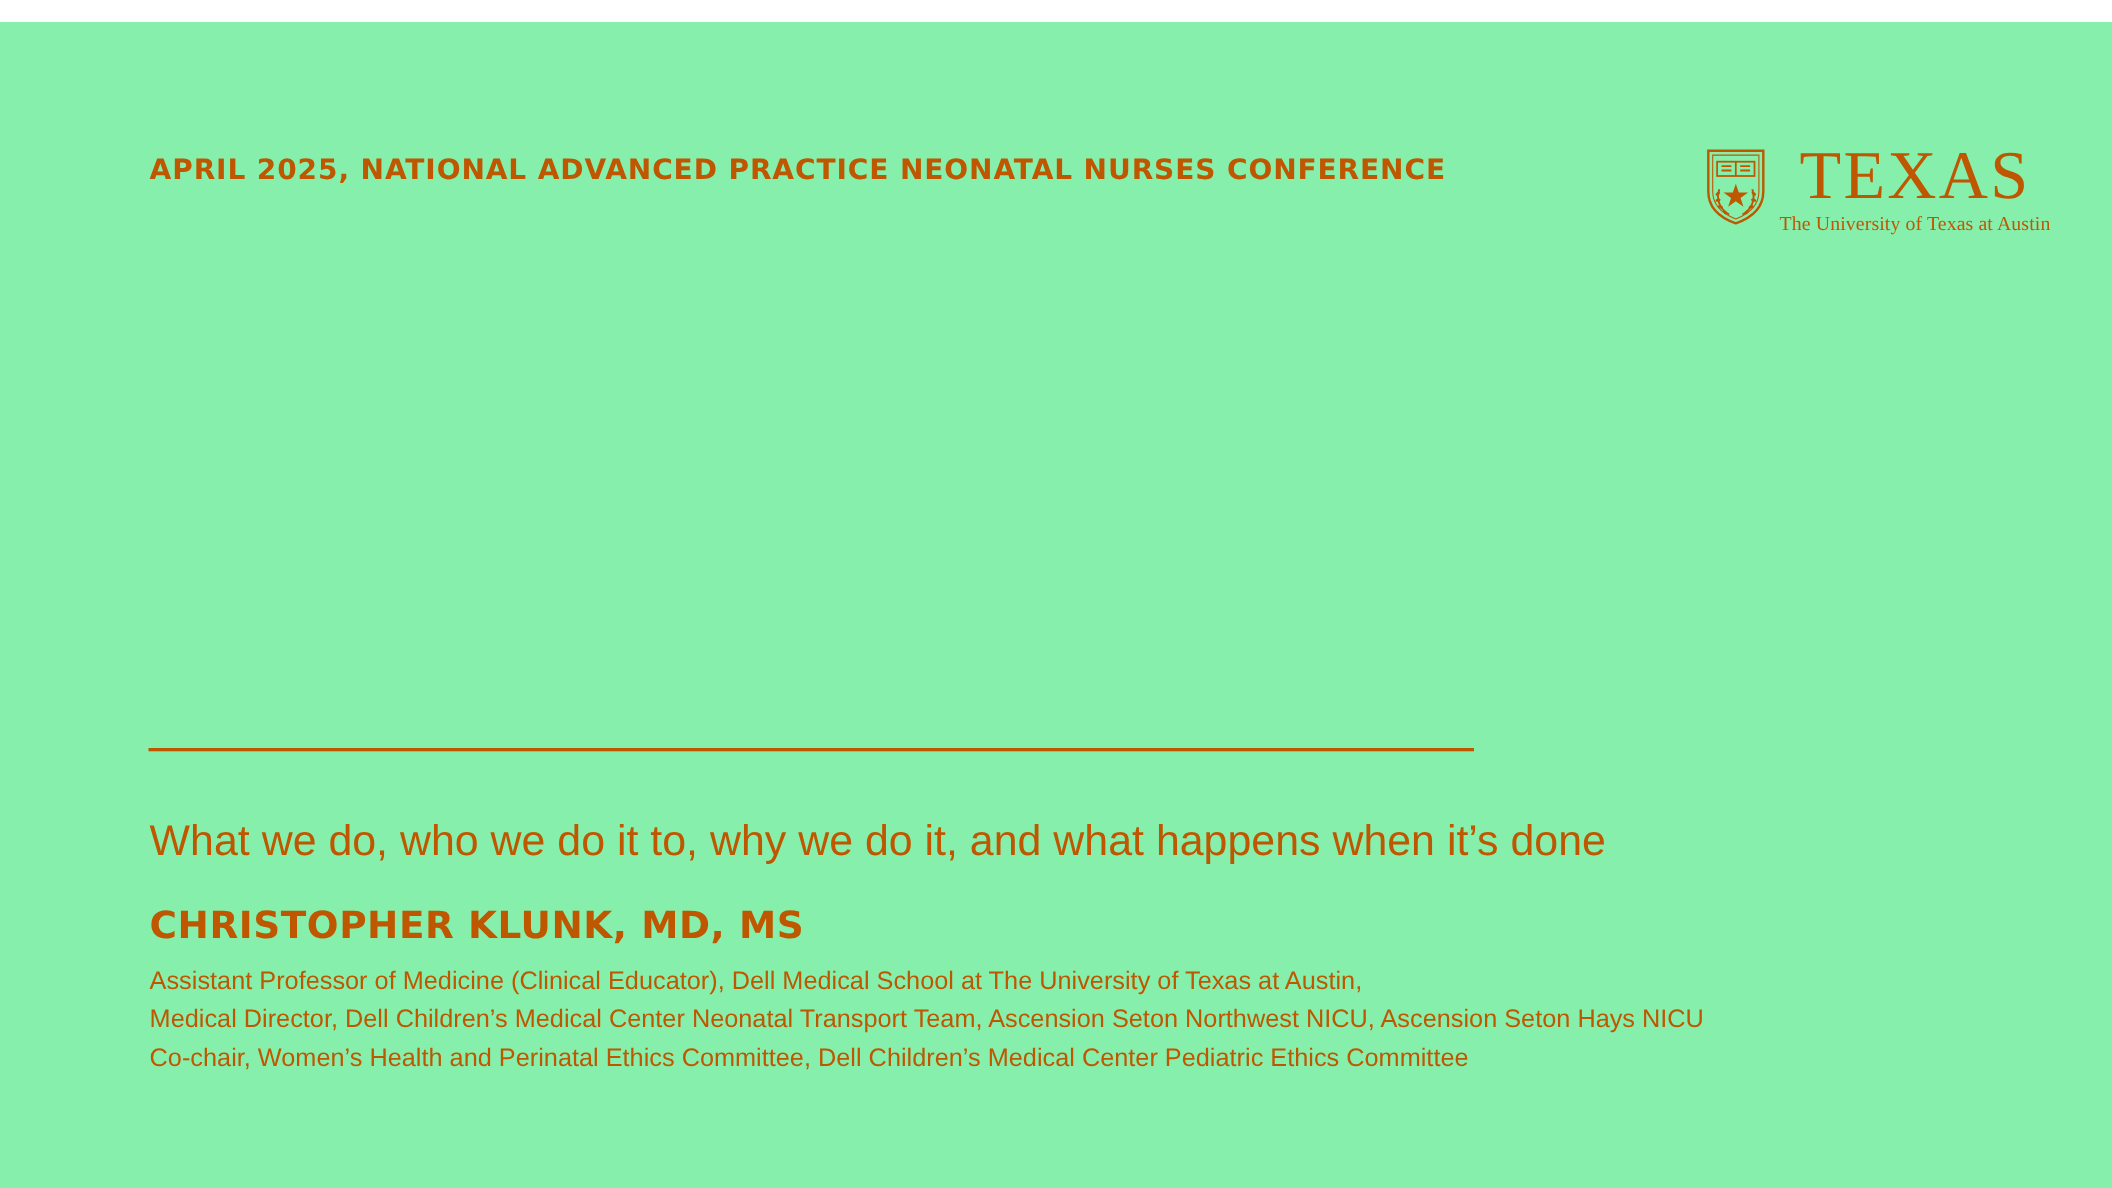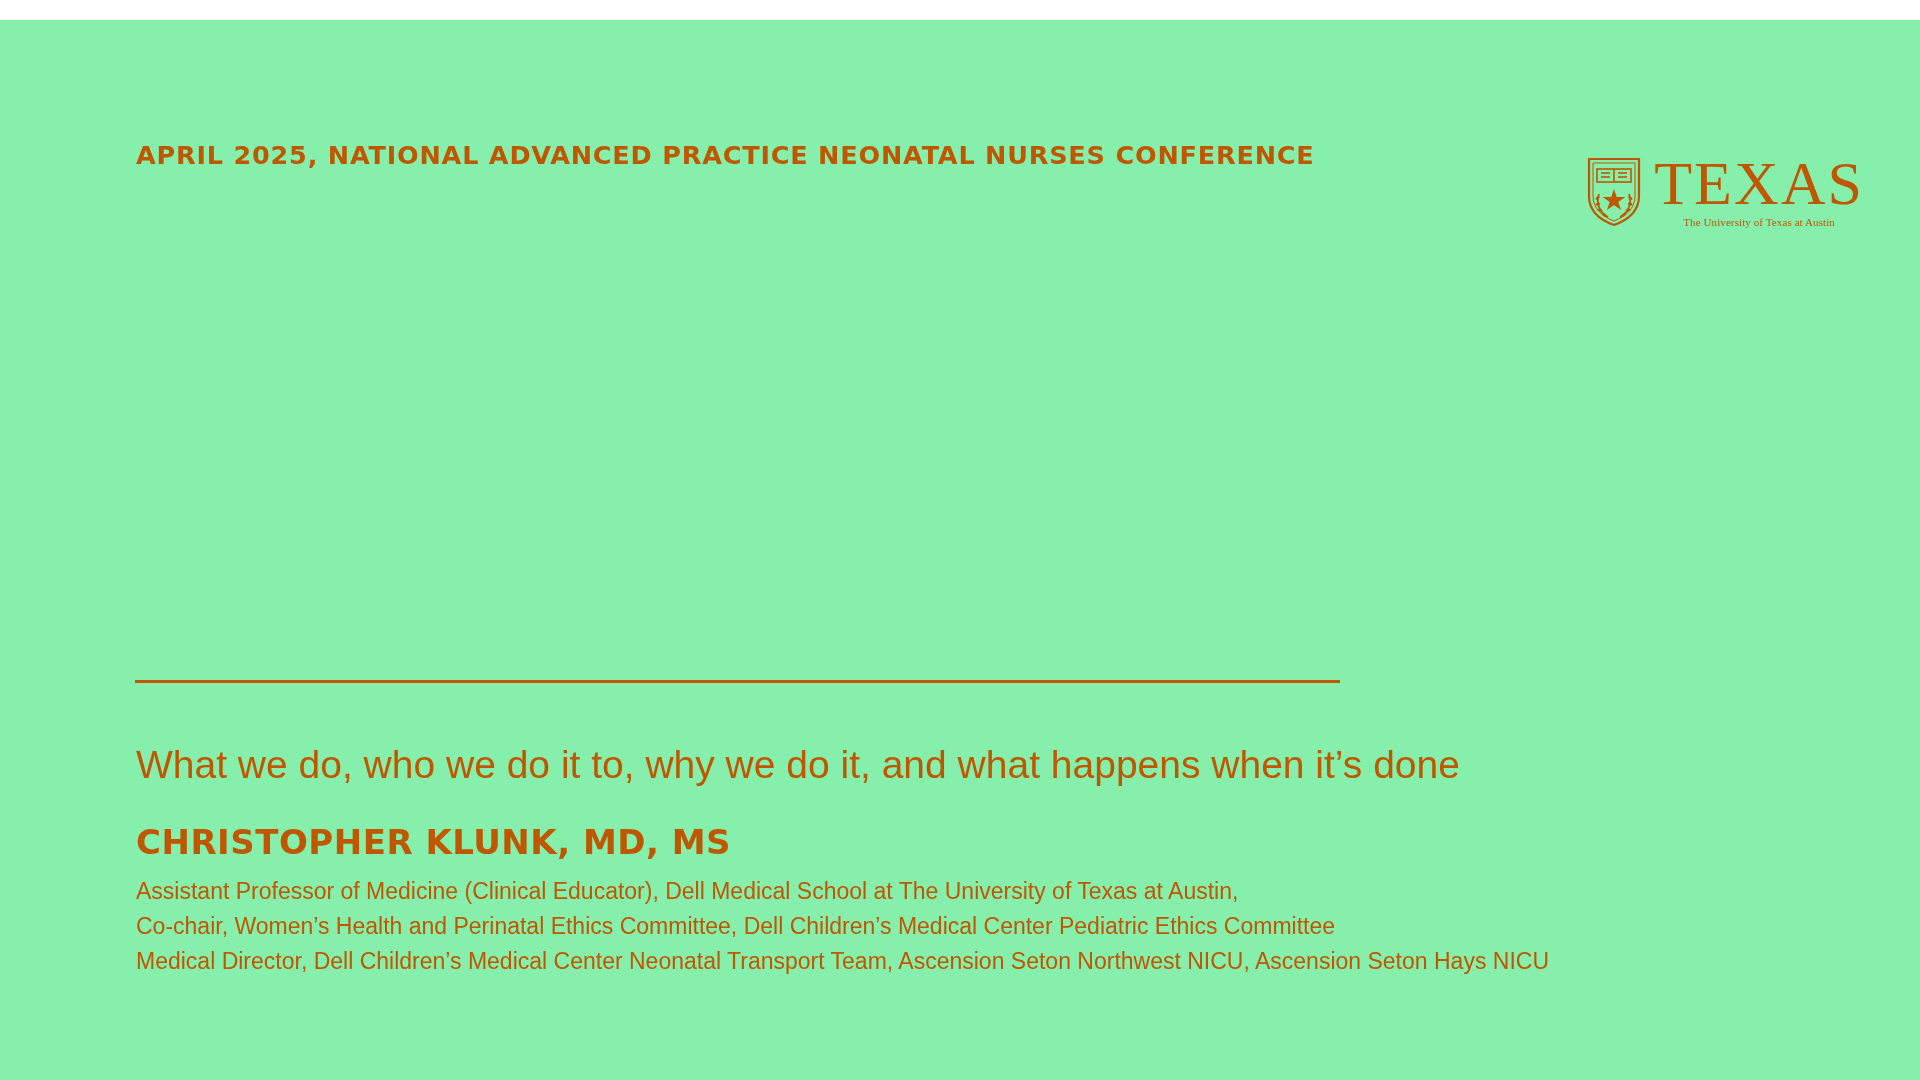--- a/index.html
+++ b/index.html
@@ -42,21 +42,21 @@
     white-space: nowrap;
     text-transform: uppercase;
   }
 
   
   .ut-lockup {
     position: absolute;
     right: 0;
     top: 0;
     display: flex;
-    align-items: flex-end;
+    align-items: flex-start;
     gap: 12px;
     height: 96px;
   }
 
   .ut-shield {
     width: 56px;
     height: 72px;
     flex: 0 0 auto;
     margin-top: 2px;
   }
@@ -71,21 +71,21 @@
     font-family: "Liberation Serif", "DejaVu Serif", serif;
     font-size: 62px;
     line-height: 0.92;
     font-weight: 400;
     letter-spacing: 2px;
     color: #bf5700;
   }
 
   .ut-tagline {
     font-family: "Liberation Serif", "DejaVu Serif", serif;
-    font-size: 11px;
+    font-size: 18px;
     letter-spacing: 0.1px;
     color: #bf5700;
     margin-top: 4px;
     white-space: nowrap;
   }
 
   
   .title-block {
     position: absolute;
     left: 131px;
@@ -209,17 +209,17 @@
   </div>
 
 
   <div class="divider"></div>
 
   <div class="subtitle">What we do, who we do it to, why we do it, and what happens when it’s done</div>
 
   <div class="presenter">
     <div class="presenter-name">Christopher Klunk, MD, MS</div>
     <div class="affil-line">Assistant Professor of Medicine (Clinical Educator), Dell Medical School at The University of Texas at Austin,</div>
+    <div class="affil-line">Medical Director, Dell Children’s Medical Center Neonatal Transport Team, Ascension Seton Northwest NICU, Ascension Seton Hays NICU</div>
     <div class="affil-line">Co-chair, Women’s Health and Perinatal Ethics Committee, Dell Children’s Medical Center Pediatric Ethics Committee</div>
-    <div class="affil-line">Medical Director, Dell Children’s Medical Center Neonatal Transport Team, Ascension Seton Northwest NICU, Ascension Seton Hays NICU</div>
   </div>
 
 </div>
 
 </body></html>

